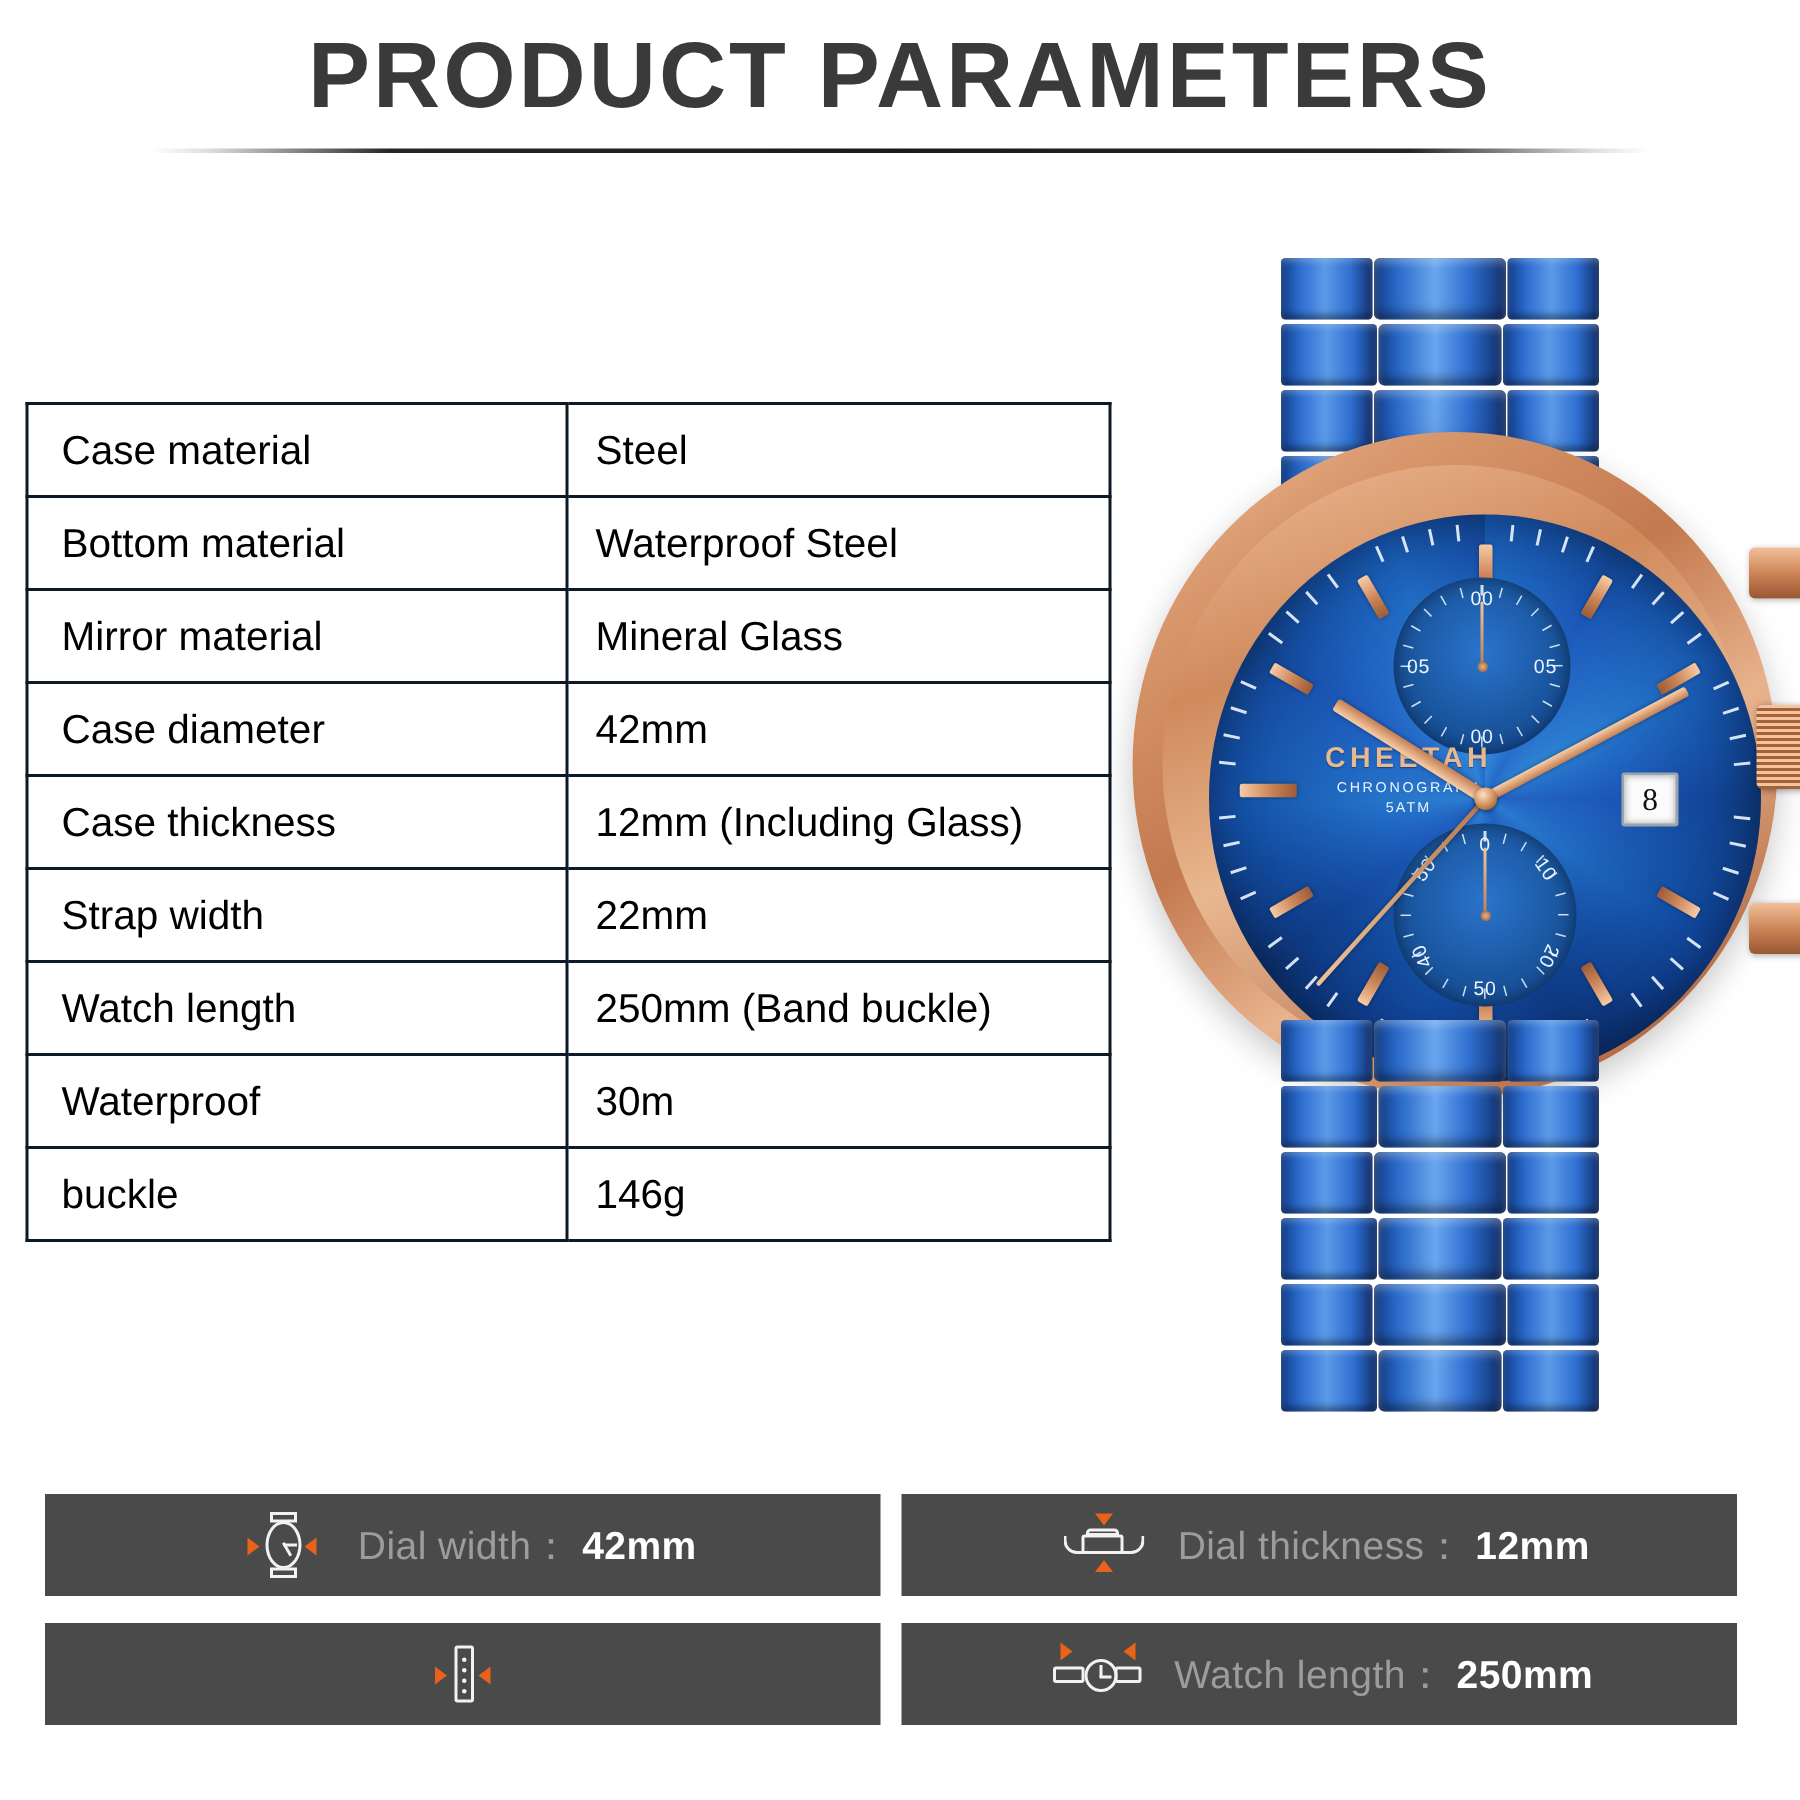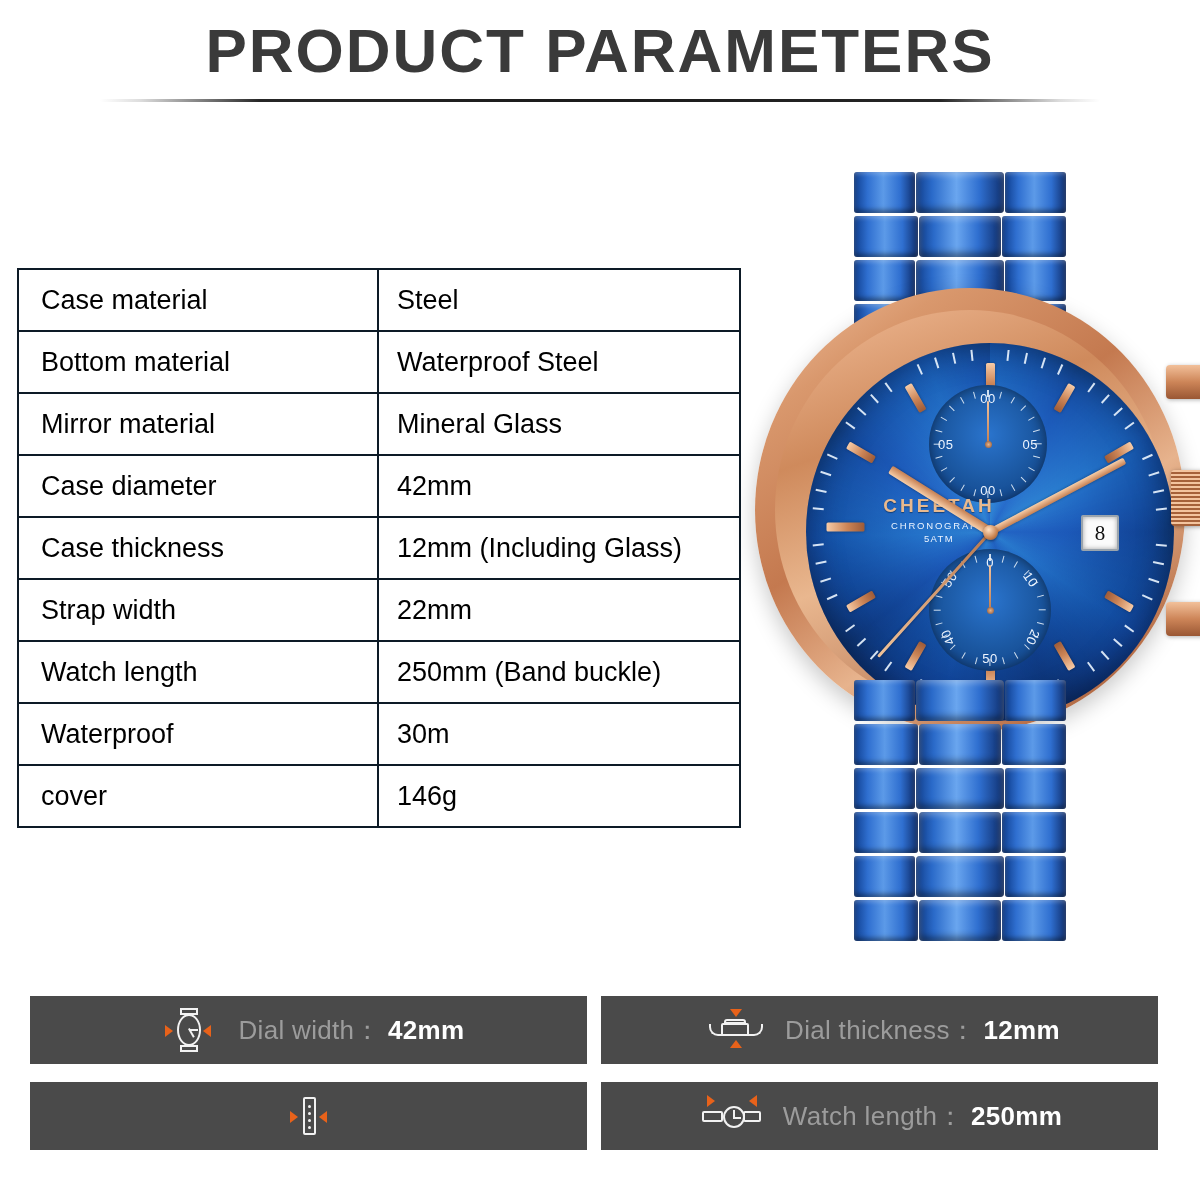--- a/index.html
+++ b/index.html
@@ -422,21 +422,21 @@
         </tr>
         <tr>
           <td class="spec-label">Watch length</td>
           <td class="spec-value">250mm (Band buckle)</td>
         </tr>
         <tr>
           <td class="spec-label">Waterproof</td>
           <td class="spec-value">30m</td>
         </tr>
         <tr>
-          <td class="spec-label">cover</td>
+          <td class="spec-label">buckle</td>
           <td class="spec-value">146g</td>
         </tr>
       </tbody>
   </table>
 
   <div id="watch-photo">
 
     <div class="bracelet" id="bracelet-top">
         <div class="link-row">
           <div class="link-side"></div>

